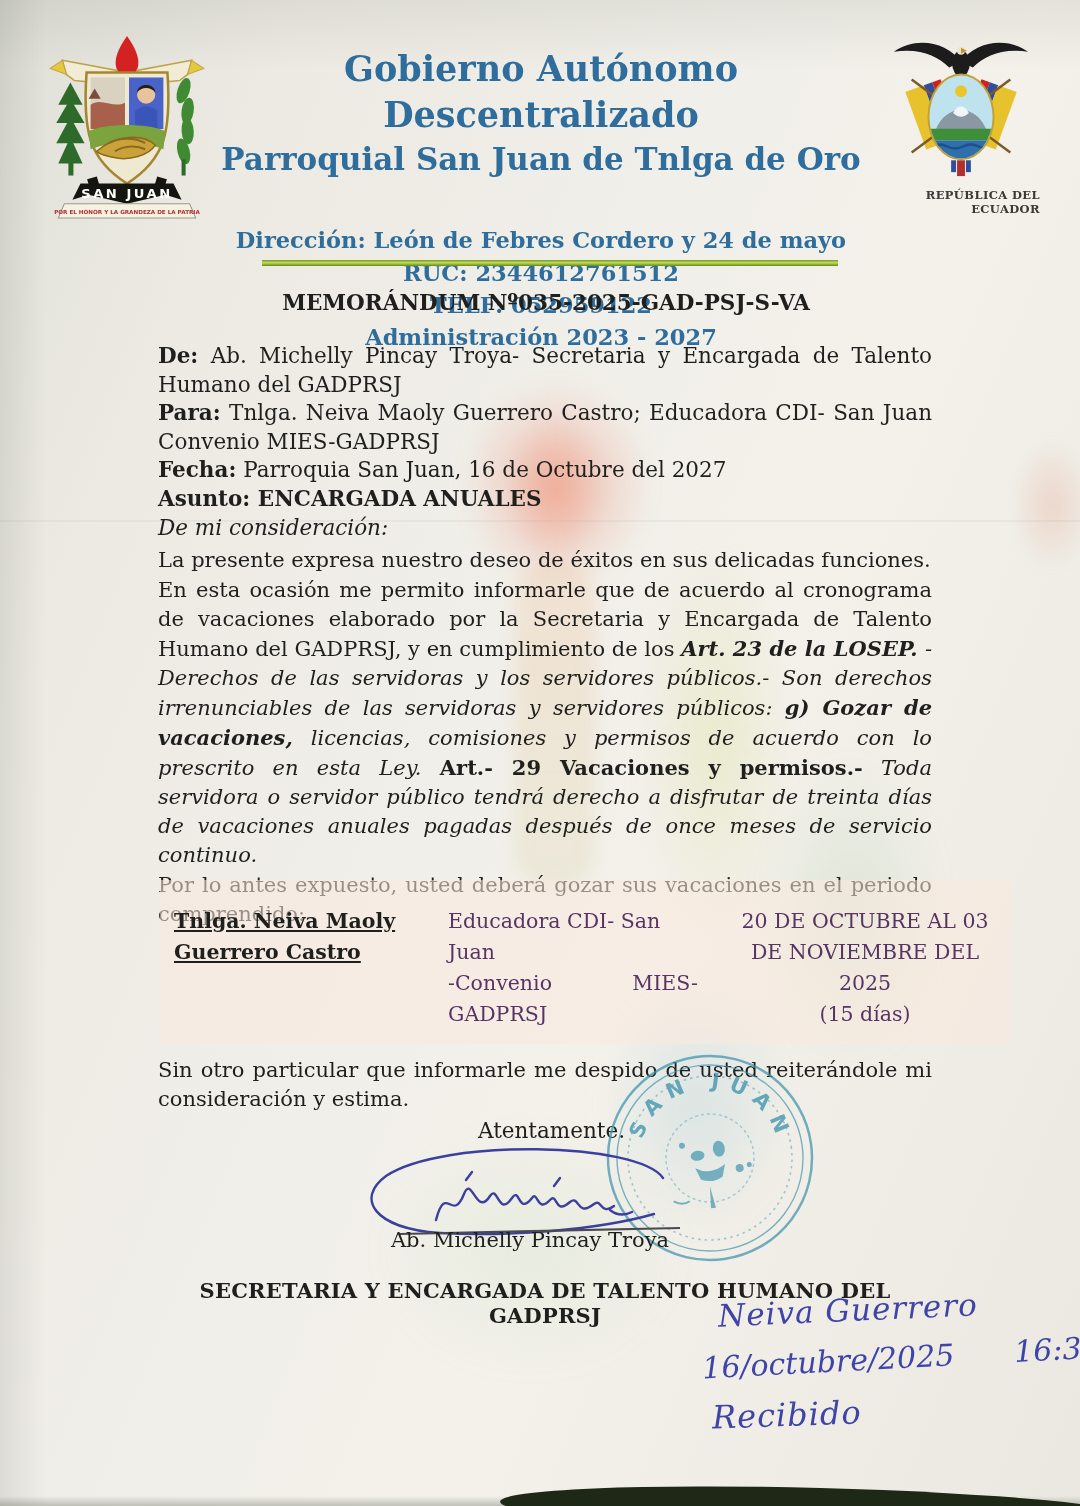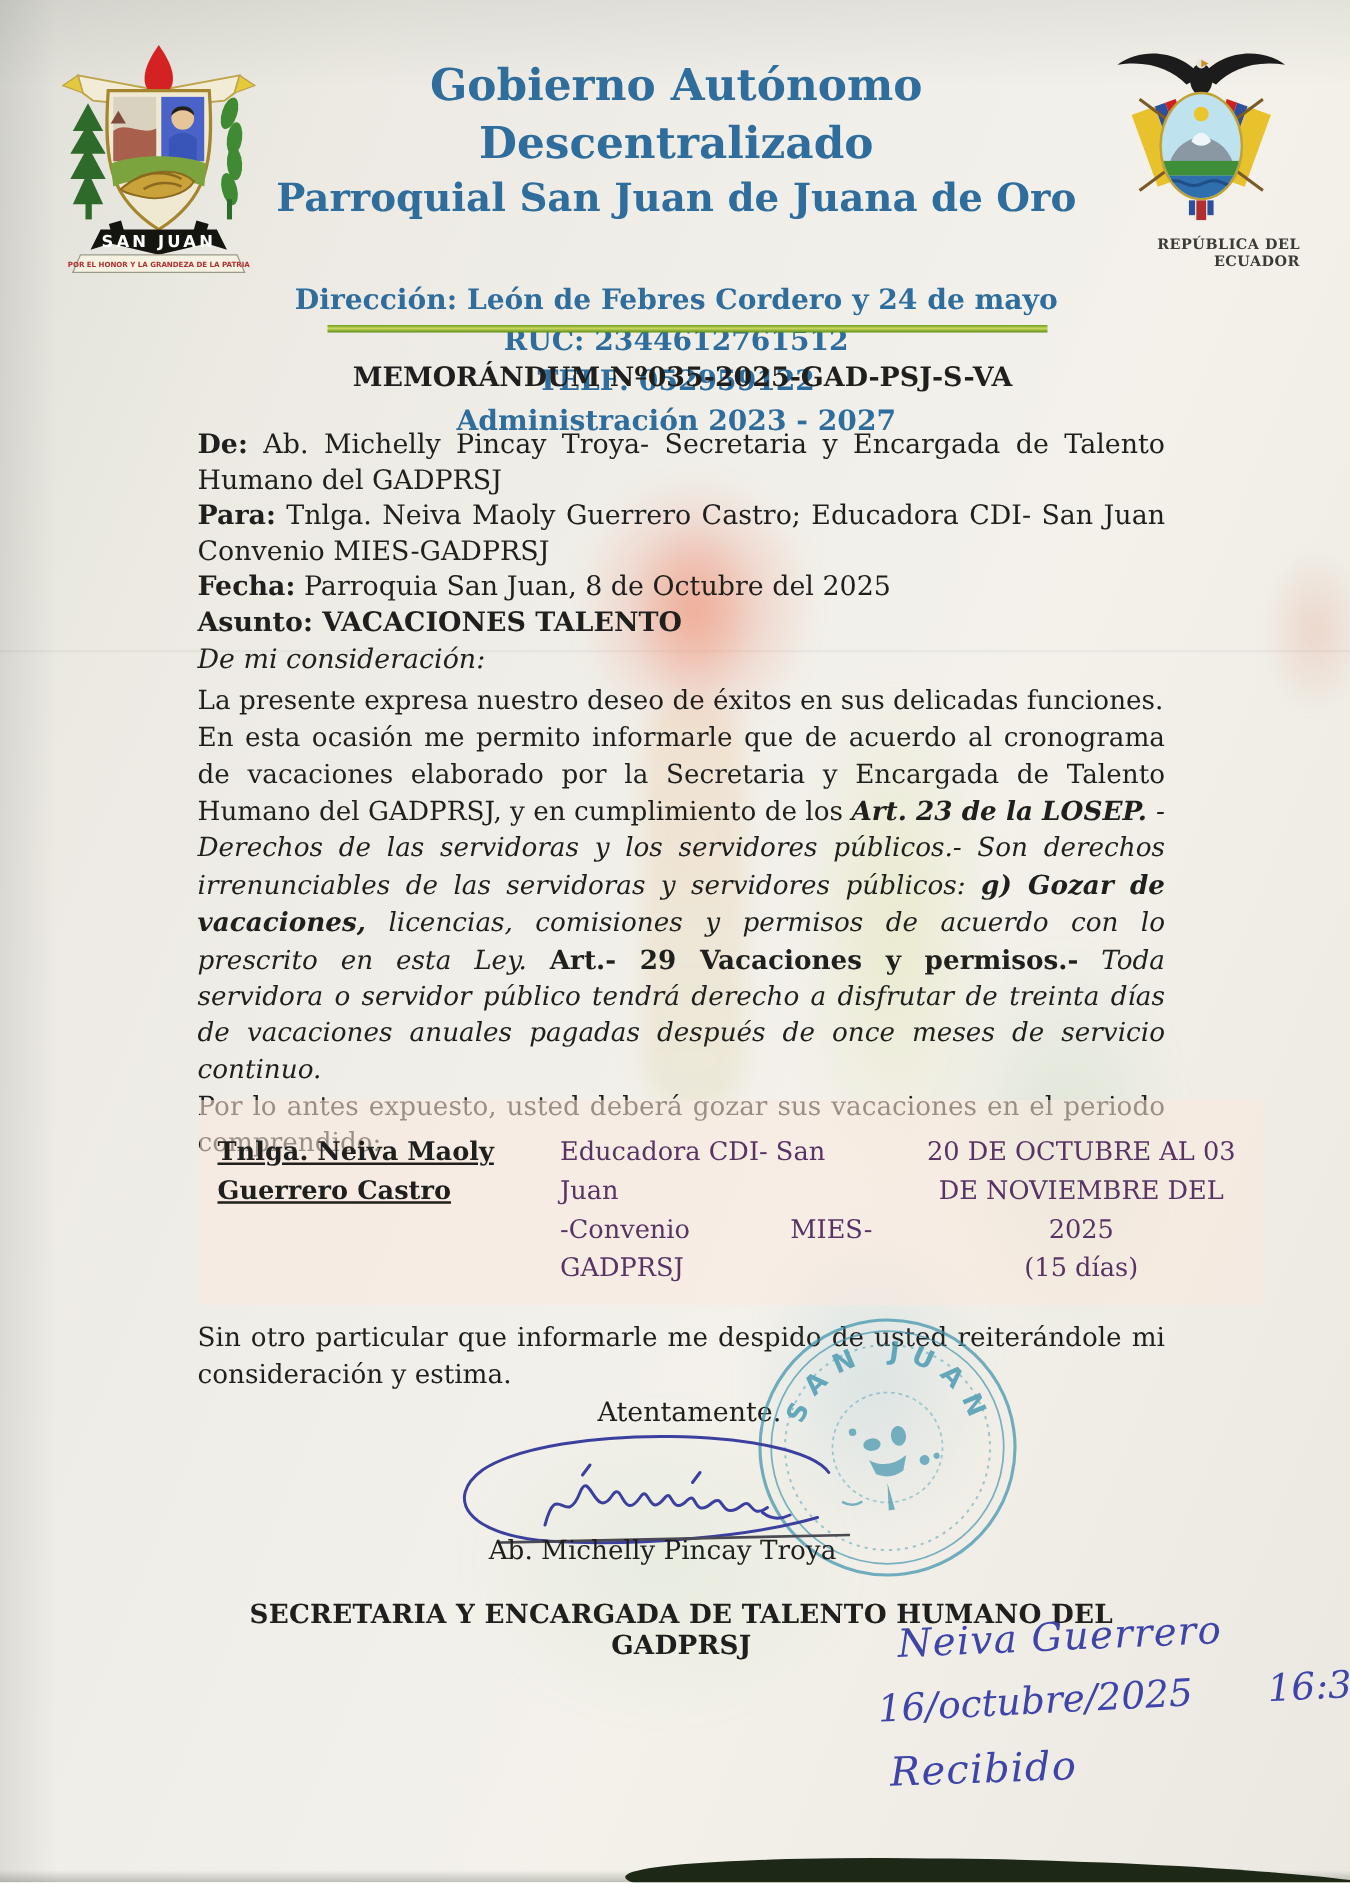--- a/index.html
+++ b/index.html
@@ -180,35 +180,35 @@
       </g>
       <rect x="76" y="128" width="8" height="16" fill="#b03030"></rect>
       <rect x="70" y="128" width="5" height="12" fill="#2c4f9e"></rect>
       <rect x="85" y="128" width="5" height="12" fill="#2c4f9e"></rect>
     </svg>
     <div class="seal-right-caption">REPÚBLICA DEL ECUADOR</div>
   </div>
 
   <div class="hdr">
     <div class="hdr-l1">Gobierno Autónomo Descentralizado</div>
-    <div class="hdr-l2">Parroquial San Juan de Juana de Oro</div>
+    <div class="hdr-l2">Parroquial San Juan de Tnlga de Oro</div>
     <div class="hdr-l3">Dirección: León de Febres Cordero y 24 de mayo</div>
     <div class="hdr-l4">RUC: 2344612761512</div>
     <div class="hdr-l5">TELF: 052959122</div>
     <div class="hdr-l6">Administración 2023 - 2027</div>
   </div>
   <div class="green-rule"></div>
 
   <div class="memo-no">MEMORÁNDUM Nº035-2025-GAD-PSJ-S-VA</div>
 
   <div class="fields">
     <div><b>De:</b><span> Ab. Michelly Pincay Troya- Secretaria y Encargada de Talento Humano del GADPRSJ</span></div>
     <div><b>Para:</b><span> Tnlga. Neiva Maoly Guerrero Castro; Educadora CDI- San Juan Convenio MIES-GADPRSJ</span></div>
-    <div><b>Fecha:</b><span> Parroquia San Juan, 8 de Octubre del 2025</span></div>
-    <div><b>Asunto:</b><b> VACACIONES TALENTO</b></div>
+    <div><b>Fecha:</b><span> Parroquia San Juan, 16 de Octubre del 2027</span></div>
+    <div><b>Asunto:</b><b> ENCARGADA ANUALES</b></div>
     <div class="salutation">De mi consideración:</div>
   </div>
 
   <div class="bodytext">
     <p>La presente expresa nuestro deseo de éxitos en sus delicadas funciones.</p>
     <p><span>En esta ocasión me permito informarle que de acuerdo al cronograma de vacaciones elaborado por la Secretaria y Encargada de Talento Humano del GADPRSJ, y  en cumplimiento de los </span><span class="st-bi">Art. 23 de la LOSEP. </span><span class="st-i">- Derechos de las servidoras y los servidores públicos.- Son derechos irrenunciables de las servidoras y servidores públicos: </span><span class="st-bi">g) Gozar de vacaciones,</span><span class="st-i"> licencias, comisiones y permisos de acuerdo con lo prescrito en esta Ley. </span><span class="st-b">Art.- 29 Vacaciones y permisos.-</span><span class="st-i"> Toda servidora o servidor público tendrá derecho a disfrutar de treinta días de vacaciones anuales pagadas después de once meses de servicio continuo.</span></p>
     <p>Por lo antes expuesto, usted deberá gozar sus vacaciones en el periodo comprendido:</p>
   </div>
 
   <div class="vac-table">

